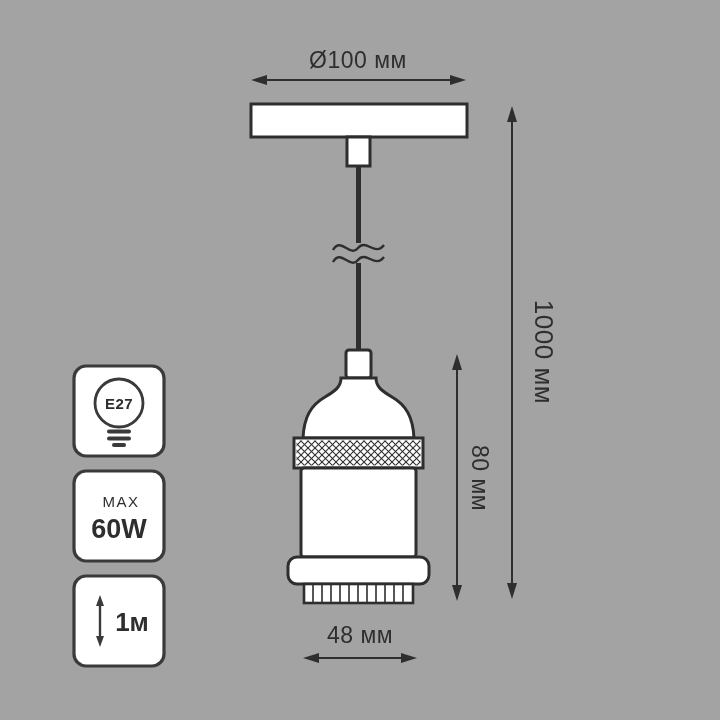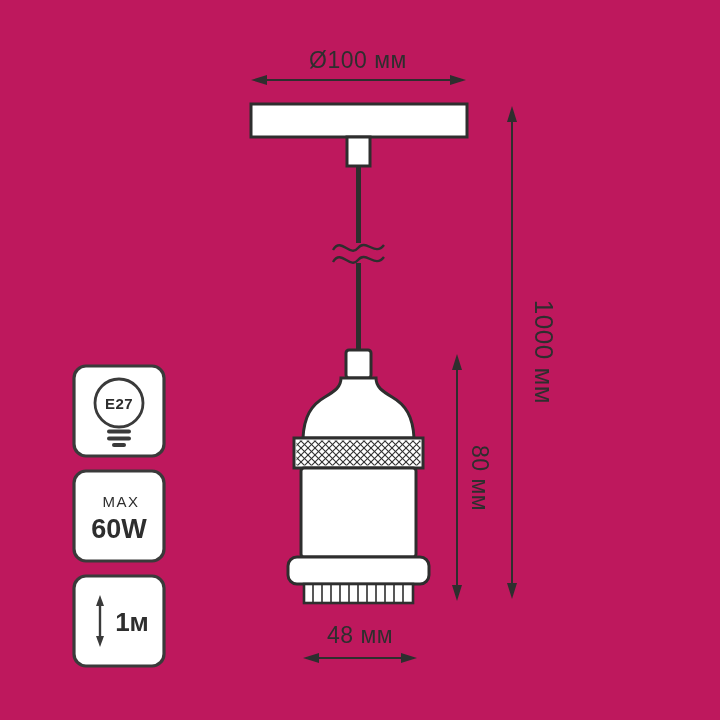--- a/index.html
+++ b/index.html
@@ -1,17 +1,17 @@
 <!DOCTYPE html>
 <html><head>
 <meta charset="utf-8">
 <style>
   html,body{margin:0;padding:0;background:#ffffff;}
   .canvas{
-    position:relative;width:720px;height:720px;background:#be185d;
+    position:relative;width:720px;height:720px;background:#a3a3a3;
     font-family:"Liberation Sans","DejaVu Sans",sans-serif;
     overflow:hidden;
   }
   svg{display:block;}
   text{fill:#2e2e2e;font-family:"Liberation Sans","DejaVu Sans",sans-serif;}
   .dim-text{font-size:23px;font-weight:500;letter-spacing:.5px;}
   .dim-text-lg{font-size:26px;font-weight:500;letter-spacing:.5px;}
   .badge-small{font-size:15px;font-weight:500;letter-spacing:1.5px;}
   .badge-big{font-size:27px;font-weight:700;}
   .badge-e27{font-size:15px;font-weight:700;letter-spacing:.5px;}

